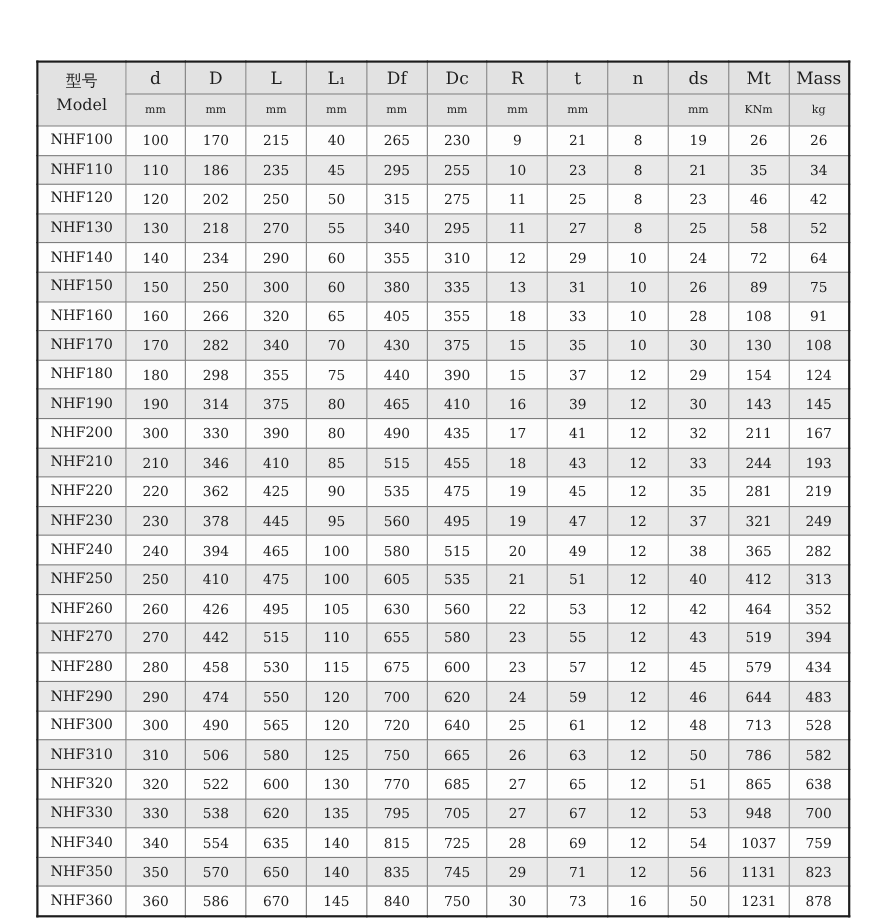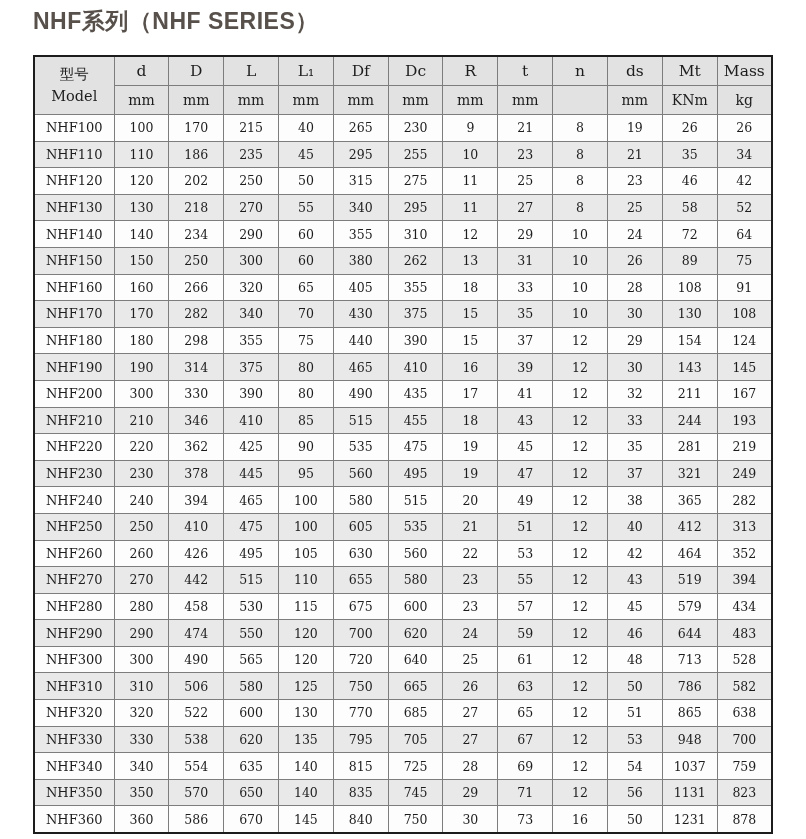--- a/index.html
+++ b/index.html
@@ -56,42 +56,41 @@
     line-height: 1.5;
   }
   th.model-head .zh { display: block; }
   th.model-head .en { display: block; }
   th.col-label {
     height: 28px;
     font-size: 15.5px;
   }
   th.col-unit {
     height: 28px;
-    font-size: 14px;
+    font-size: 10px;
   }
   tbody td {
     height: 25.6px;
     font-size: 12.5px;
   }
   tbody td.model-cell {
     font-size: 13px;
   }
   tbody tr:nth-child(even) td {
     background: #e9e9e9;
   }
   tbody tr:nth-child(odd) td {
     background: #fdfdfd;
   }
 </style>
 </head>
 <body>
 
 <div class="page">
 
-  <div class="page-title">NHF系列（NHF SERIES）</div>
 
   <table class="spec-table">
     <colgroup>
       <col class="model-col">
     </colgroup>
     <thead>
       <tr id="hdr-labels">
         <th class="model-head" rowspan="2">
           <span class="zh">型号</span>
           <span class="en">Model</span>
@@ -200,21 +199,21 @@
           <td>72</td>
           <td>64</td>
         </tr>
         <tr>
           <td class="model-cell">NHF150</td>
           <td>150</td>
           <td>250</td>
           <td>300</td>
           <td>60</td>
           <td>380</td>
-          <td>262</td>
+          <td>335</td>
           <td>13</td>
           <td>31</td>
           <td>10</td>
           <td>26</td>
           <td>89</td>
           <td>75</td>
         </tr>
         <tr>
           <td class="model-cell">NHF160</td>
           <td>160</td>

